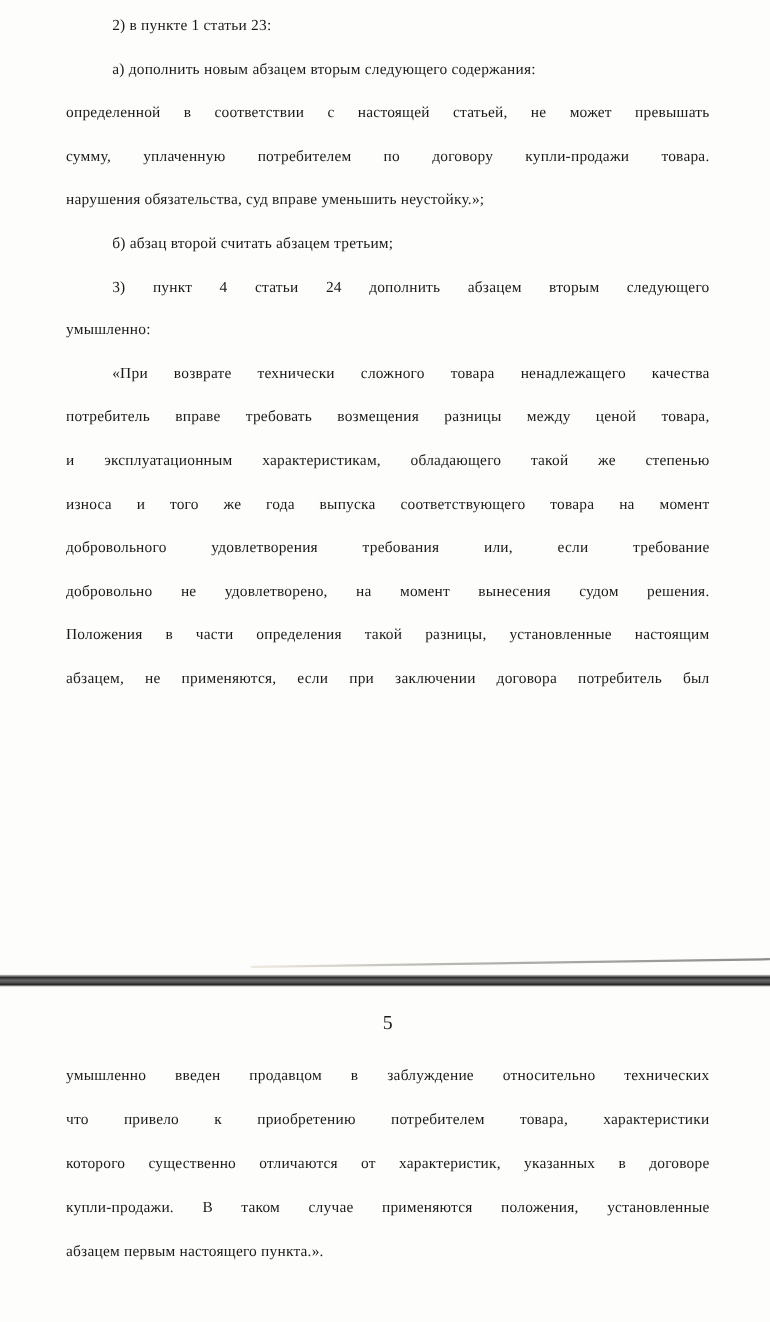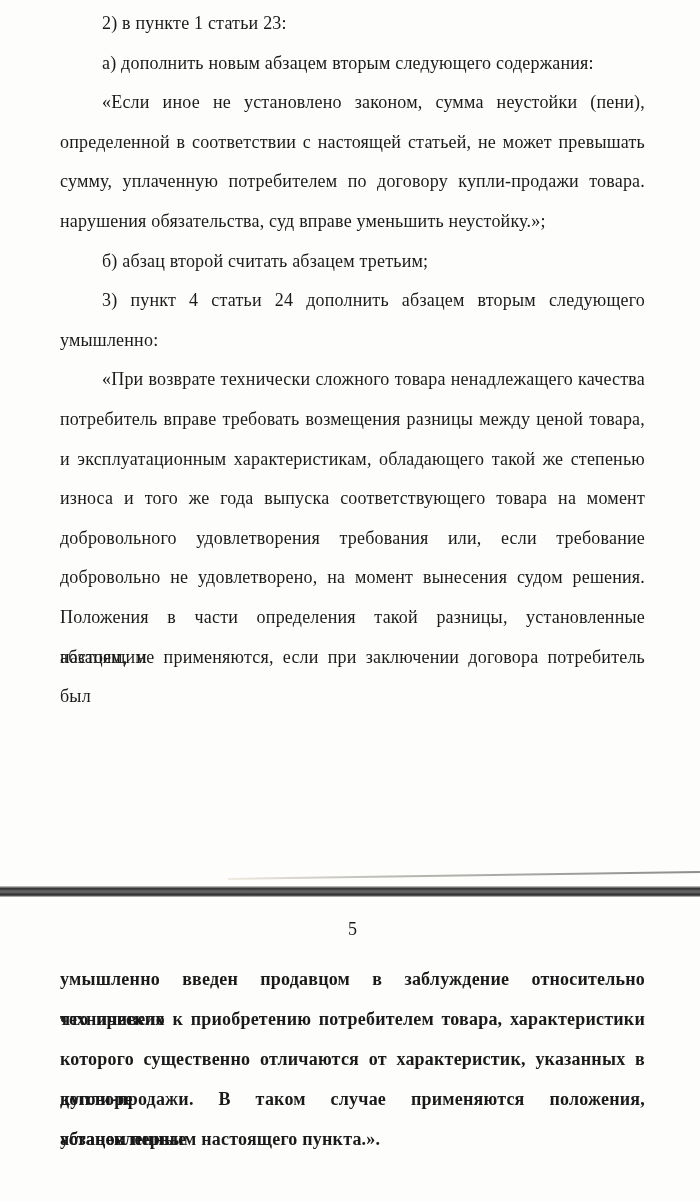--- a/index.html
+++ b/index.html
@@ -26,30 +26,29 @@
   .page1 {
     height: 886px;
     padding-top: 4px;
     overflow: hidden;
   }
   .page2 {
     height: 294px;
     overflow: hidden;
   }
   .line {
-    font-size: 18px;
+    font-size: 14px;
     letter-spacing: 0.2px;
     height: 39.6px;
     line-height: 39.6px;
     white-space: nowrap;
   }
   .page2 .line {
     height: 40px;
     line-height: 40px;
-    font-weight: bold;
   }
   .line.justify {
     white-space: normal;
     text-align: justify;
     text-align-last: justify;
   }
   .line.indent {
     padding-left: 42px;
   }
   .page-number {
@@ -94,21 +93,20 @@
   }
 </style>
 </head>
 <body>
 
 <div class="scan">
 
   <div class="page page1">
     <div class="line indent">2) в пункте 1 статьи 23:</div>
     <div class="line indent">а) дополнить новым абзацем вторым следующего содержания:</div>
-    <div class="line indent justify">«Если иное не установлено законом, сумма неустойки (пени),</div>
     <div class="line justify">определенной в соответствии с настоящей статьей, не может превышать</div>
     <div class="line justify">сумму, уплаченную потребителем по договору купли-продажи товара.</div>
     <div class="line">нарушения обязательства, суд вправе уменьшить неустойку.»;</div>
     <div class="line indent">б) абзац второй считать абзацем третьим;</div>
     <div class="line indent justify">3) пункт 4 статьи 24 дополнить абзацем вторым следующего</div>
     <div class="line">умышленно:</div>
     <div class="line indent justify">«При возврате технически сложного товара ненадлежащего качества</div>
     <div class="line justify">потребитель вправе требовать возмещения разницы между ценой товара,</div>
     <div class="line justify">и эксплуатационным характеристикам, обладающего такой же степенью</div>
     <div class="line justify">износа и того же года выпуска соответствующего товара на момент</div>

